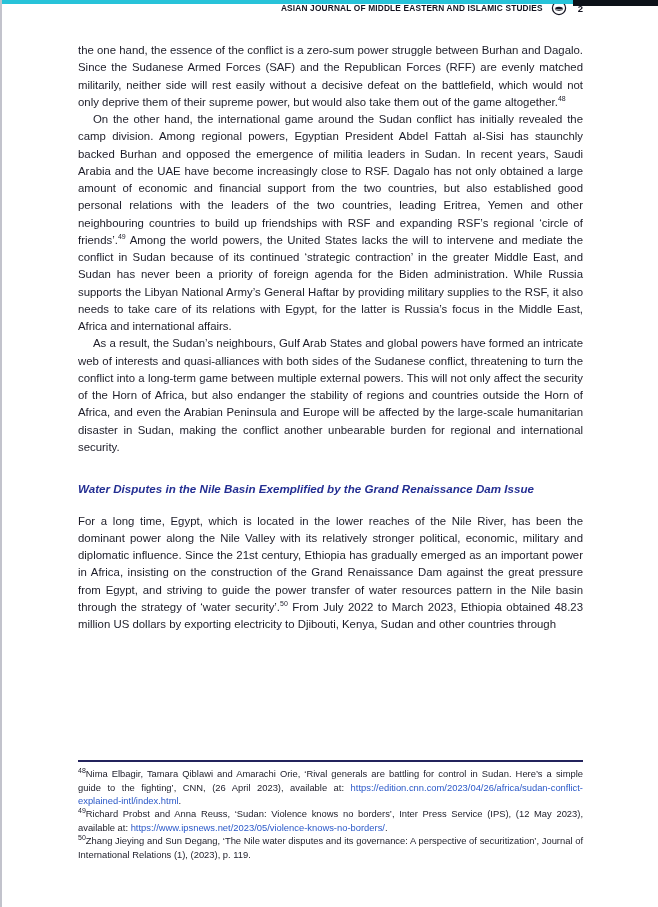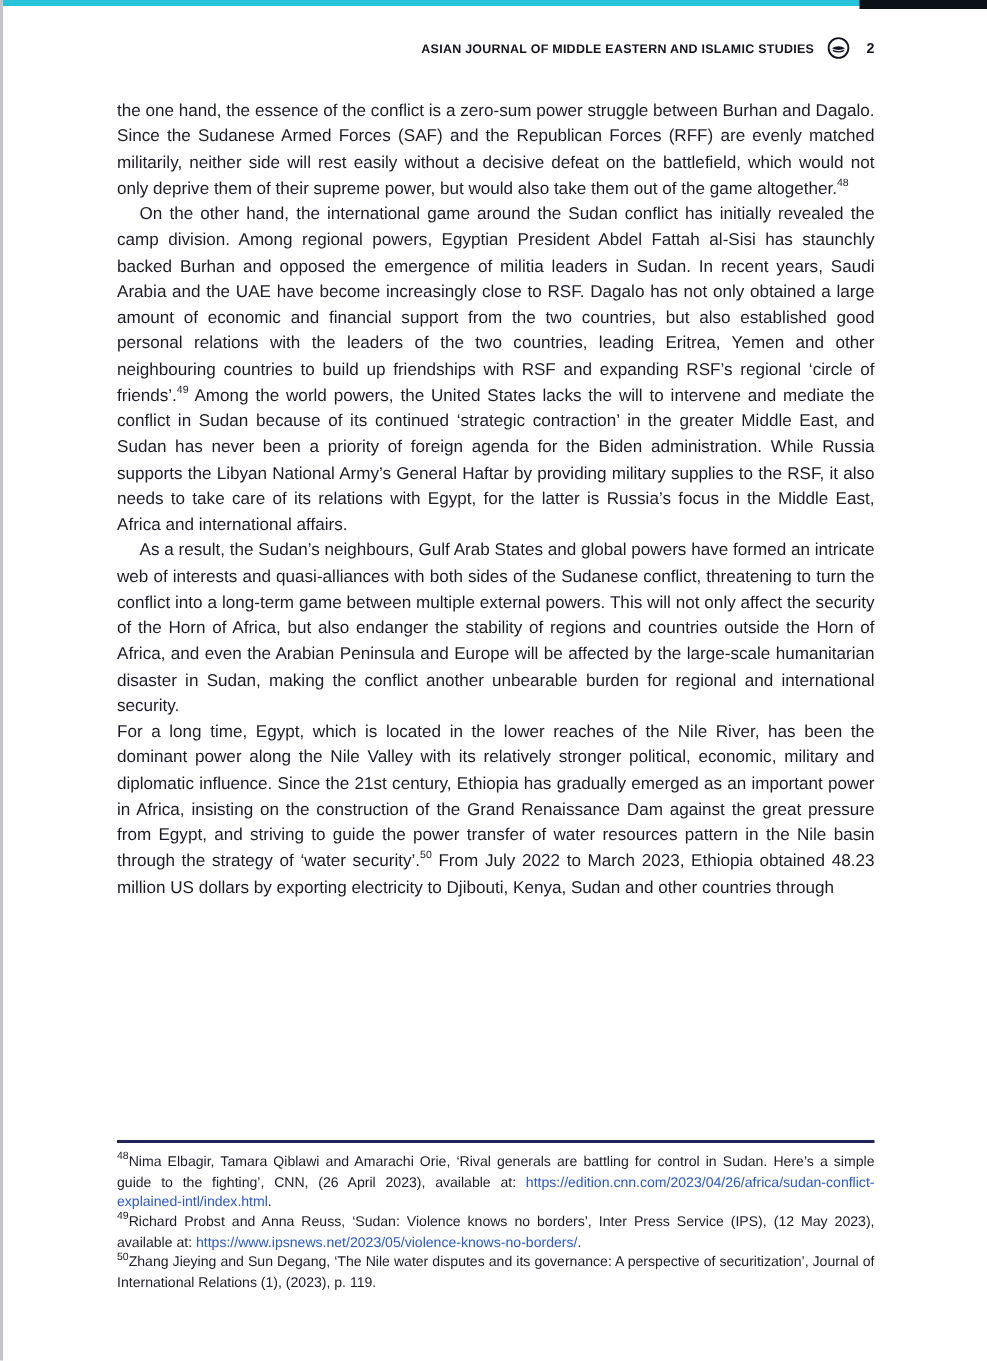--- a/index.html
+++ b/index.html
@@ -17,21 +17,20 @@
     display: flex; flex-direction: column;
     position: relative;
   }
   
   .top-accent { position: absolute; top: 0; left: 0; width: 658px; height: 4px; background: #27c3d9; }
   .top-right-bar { position: absolute; top: 0; right: 0; width: 85px; height: 6px; background: #0c1118; }
   .left-edge-line { position: absolute; top: 0; left: 0; width: 2px; height: 907px; background: #c2c3cc; }
 
   
   .header {
-    margin-top: 24px;
     display: flex; align-items: center; justify-content: flex-end;
     gap: 8px;
     color: #131320;
     text-align: center;
   }
   .journal-title {
     font-size: 8.3px; font-weight: 700; letter-spacing: 0.18px;
     text-transform: uppercase; white-space: nowrap;
   }
   .logo { width: 16px; height: 16px; flex: 0 0 auto; }
@@ -88,20 +87,21 @@
     </span>
     <span class="page-number">2</span>
   </div>
 
   <div class="article">
     <div>
         <p>the one hand, the essence of the conflict is a zero-sum power struggle between Burhan and Dagalo. Since the Sudanese Armed Forces (SAF) and the Republican Forces (RFF) are evenly matched militarily, neither side will rest easily without a decisive defeat on the battlefield, which would not only deprive them of their supreme power, but would also take them out of the game altogether.<sup>48</sup></p>
         <p class="indent">On the other hand, the international game around the Sudan conflict has initially revealed the camp division. Among regional powers, Egyptian President Abdel Fattah al-Sisi has staunchly backed Burhan and opposed the emergence of militia leaders in Sudan. In recent years, Saudi Arabia and the UAE have become increasingly close to RSF. Dagalo has not only obtained a large amount of economic and financial support from the two countries, but also established good personal relations with the leaders of the two countries, leading Eritrea, Yemen and other neighbouring countries to build up friendships with RSF and expanding RSF’s regional ‘circle of friends’.<sup>49</sup> Among the world powers, the United States lacks the will to intervene and mediate the conflict in Sudan because of its continued ‘strategic contraction’ in the greater Middle East, and Sudan has never been a priority of foreign agenda for the Biden administration. While Russia supports the Libyan National Army’s General Haftar by providing military supplies to the RSF, it also needs to take care of its relations with Egypt, for the latter is Russia’s focus in the Middle East, Africa and international affairs.</p>
         <p class="indent">As a result, the Sudan’s neighbours, Gulf Arab States and global powers have formed an intricate web of interests and quasi-alliances with both sides of the Sudanese conflict, threatening to turn the conflict into a long-term game between multiple external powers. This will not only affect the security of the Horn of Africa, but also endanger the stability of regions and countries outside the Horn of Africa, and even the Arabian Peninsula and Europe will be affected by the large-scale humanitarian disaster in Sudan, making the conflict another unbearable burden for regional and international security.</p>
       </div>
+    <h2 class="section-heading">Water Disputes in the Nile Basin Exemplified by the Grand Renaissance Dam Issue</h2>
     <div>
         <p>For a long time, Egypt, which is located in the lower reaches of the Nile River, has been the dominant power along the Nile Valley with its relatively stronger political, economic, military and diplomatic influence. Since the 21st century, Ethiopia has gradually emerged as an important power in Africa, insisting on the construction of the Grand Renaissance Dam against the great pressure from Egypt, and striving to guide the power transfer of water resources pattern in the Nile basin through the strategy of ‘water security’.<sup>50</sup> From July 2022 to March 2023, Ethiopia obtained 48.23 million US dollars by exporting electricity to Djibouti, Kenya, Sudan and other countries through</p>
       </div>
   </div>
 
   <div class="footnotes">
       <p><sup>48</sup>Nima Elbagir, Tamara Qiblawi and Amarachi Orie, ‘Rival generals are battling for control in Sudan. Here’s a simple guide to the fighting’, CNN, (26 April 2023), available at: <a href="#" class="link">https://edition.cnn.com/2023/04/26/africa/sudan-conflict-explained-intl/index.html</a>.</p>
       <p><sup>49</sup>Richard Probst and Anna Reuss, ‘Sudan: Violence knows no borders’, Inter Press Service (IPS), (12 May 2023), available at: <a href="#" class="link">https://www.ipsnews.net/2023/05/violence-knows-no-borders/</a>.</p>
       <p><sup>50</sup>Zhang Jieying and Sun Degang, ‘The Nile water disputes and its governance: A perspective of securitization’, Journal of International Relations (1), (2023), p. 119.</p>
     </div>

